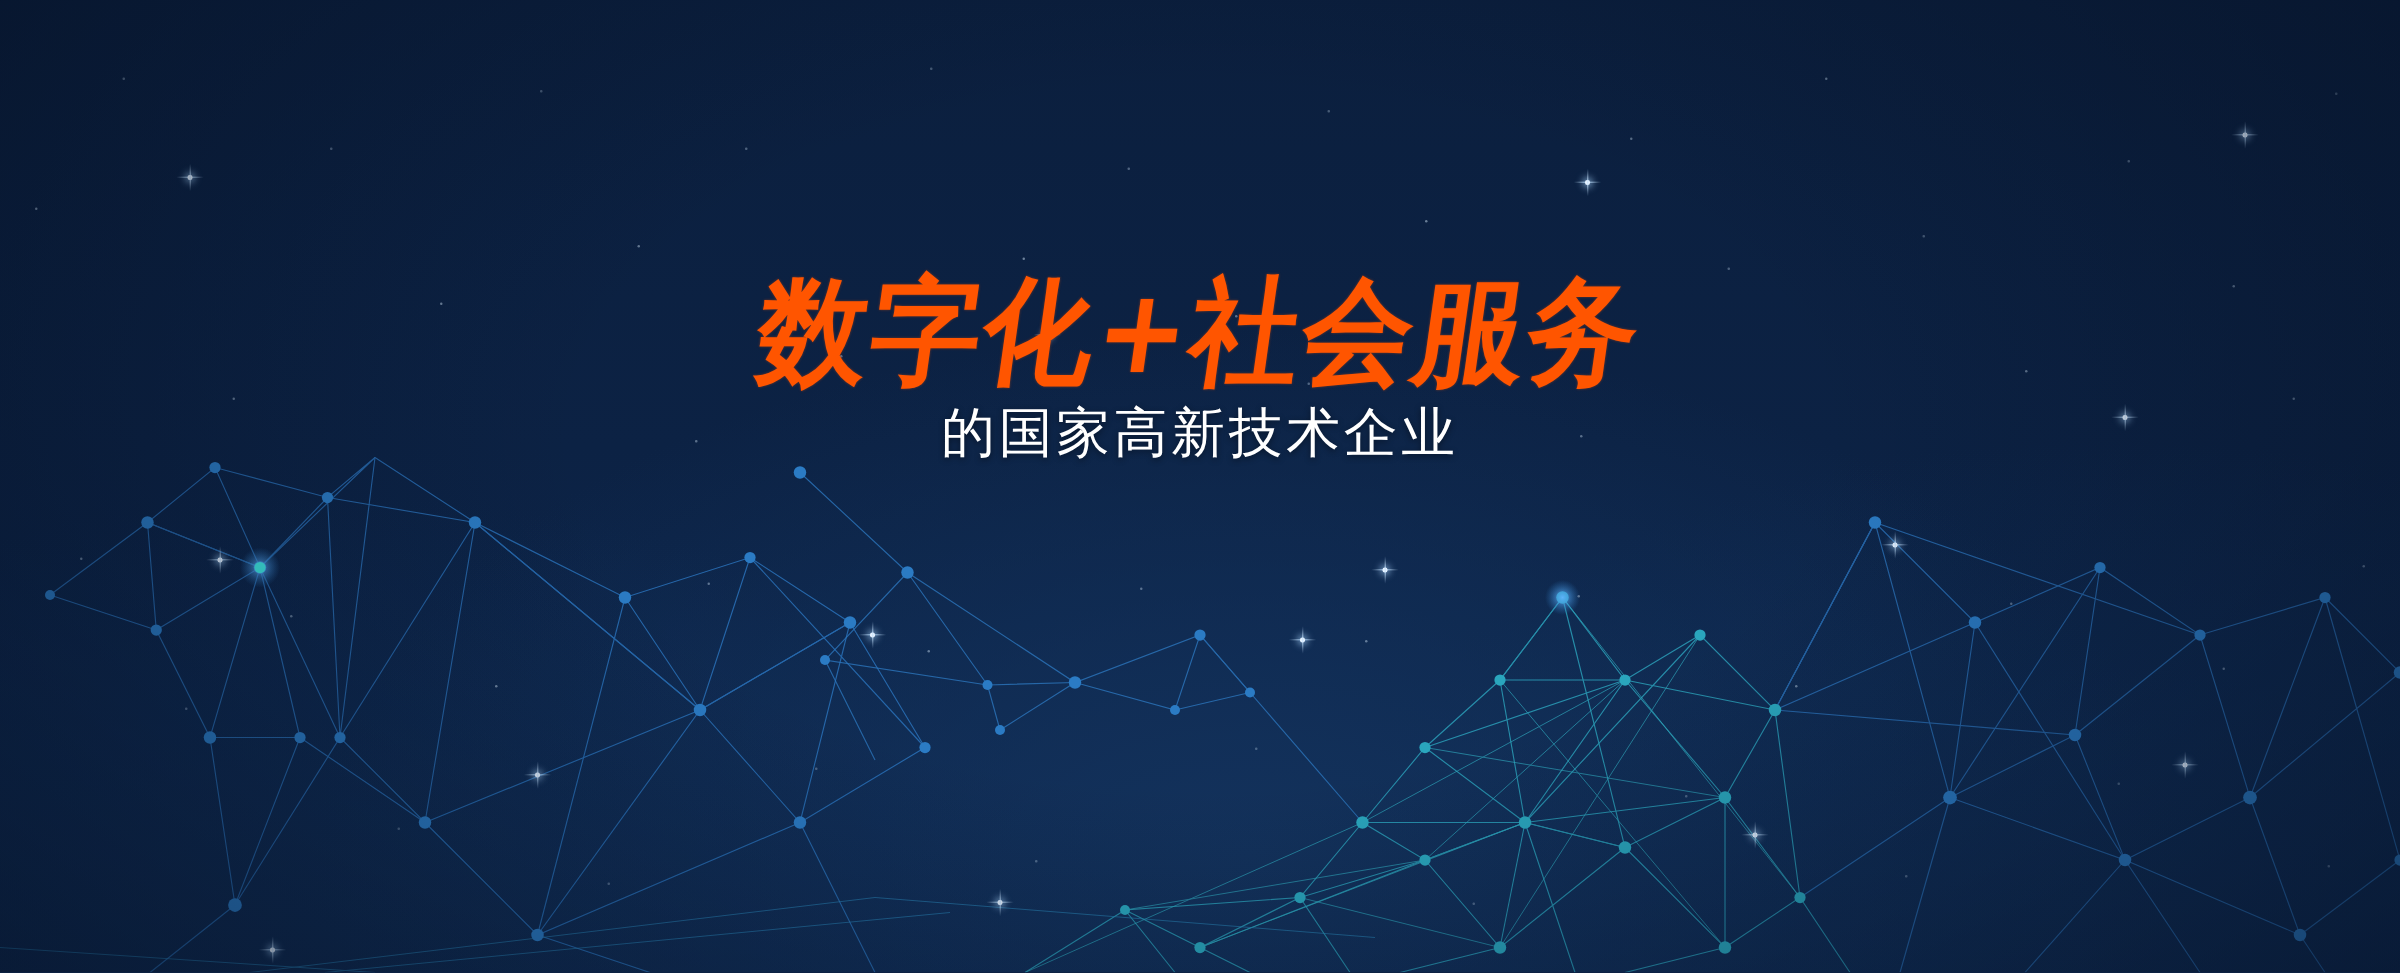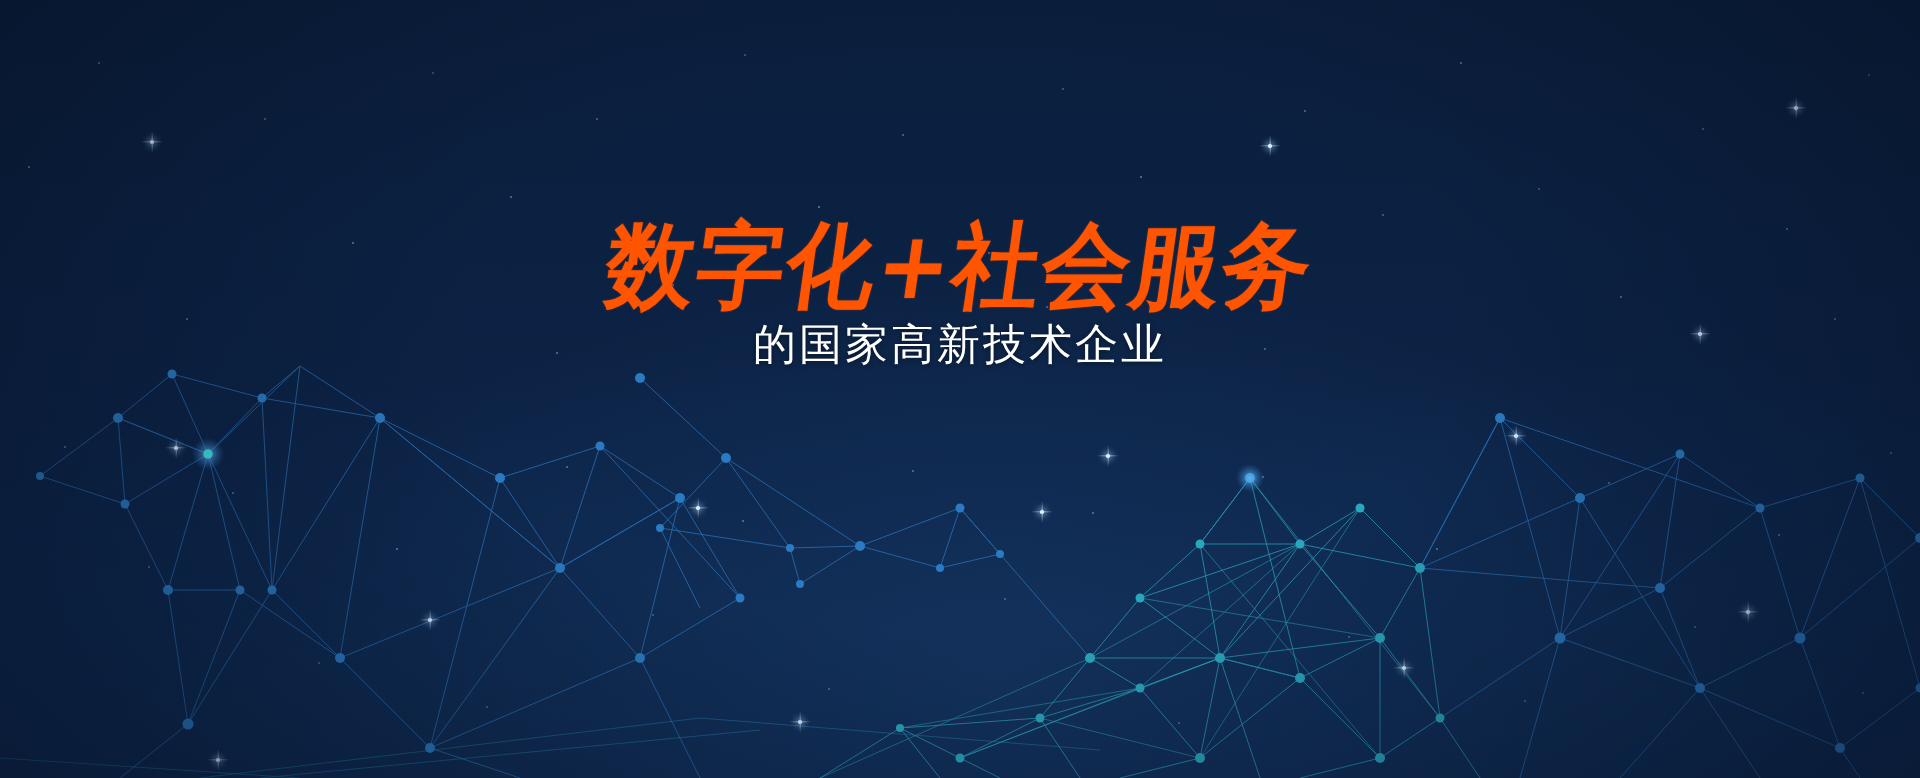--- a/index.html
+++ b/index.html
@@ -108,21 +108,21 @@
     font-weight: 700;
     letter-spacing: 2px;
     color: #ff5500;
     transform: skewX(-8deg) scaleY(1.06);
     text-shadow: 0 0 2px rgba(255,85,0,0.45);
     white-space: nowrap;
   }
 
   .subtitle {
     margin: 14px 0 0 0;
-    font-family: Liberation Mono, monospace;
+    font-family: Liberation Sans, sans-serif;
     font-size: 43px;
     line-height: 1.1;
     font-weight: 400;
     letter-spacing: 3px;
     color: #ffffff;
     white-space: nowrap;
     text-shadow: 0 1px 5px rgba(0,0,0,0.45);
   }
 </style>
 </head>

